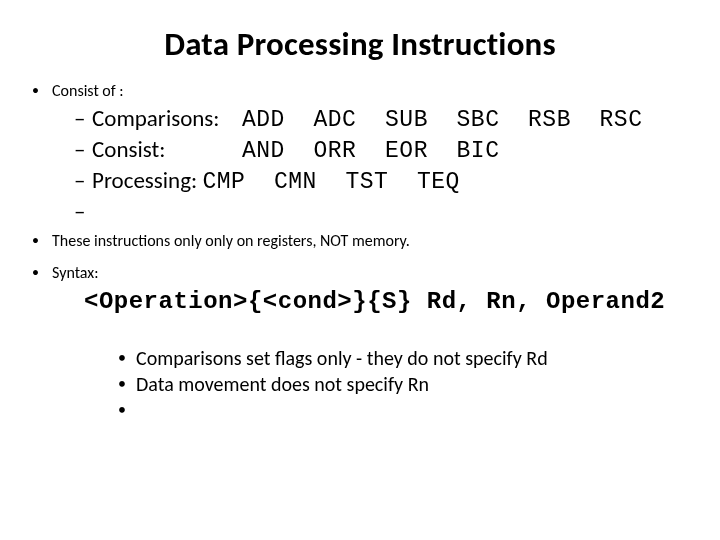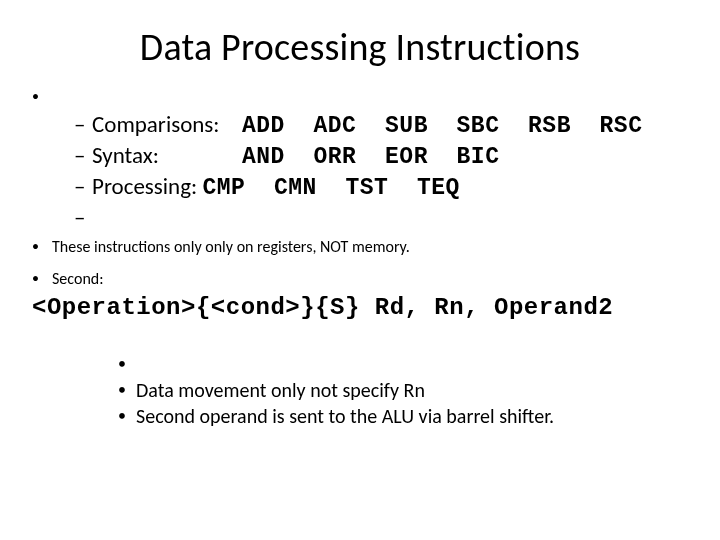--- a/index.html
+++ b/index.html
@@ -11,22 +11,22 @@
     font-family: Calibri, "Segoe UI", Arial, sans-serif;
     color: #000;
     overflow: hidden;
   }
   .slide {
     width: 720px;
     height: 540px;
     position: relative;
   }
   .title {
-    font-size: 38px;
-    font-weight: 400;
+    font-size: 33px;
+    font-weight: 700;
     text-align: center;
     padding-top: 24px;
     padding-bottom: 16px;
     letter-spacing: 0.2px;
   }
   .body {
     padding-left: 32px;
     padding-right: 20px;
   }
   .bullet-l1 {
@@ -69,23 +69,24 @@
     font-weight: bold;
     letter-spacing: 0.5px;
   }
   .instr-row .label-prefix {
     display: inline-block;
     min-width: 150px;
   }
   .instr-row .ops {
     white-space: pre;
     font-family: "Courier New", Courier, monospace;
-    font-weight: bold;
+    font-weight: normal;
   }
   .syntax-line {
+    margin-left: 52px;
     margin-top: 4px;
     font-family: "Courier New", Courier, monospace;
     font-weight: bold;
     font-size: 24px;
     letter-spacing: 0.5px;
   }
   .notes-block {
     margin-left: 86px;
     margin-top: 30px;
   }
@@ -108,35 +109,36 @@
 <body>
 
 <div class="slide">
 
   <div class="title">Data Processing Instructions</div>
 
   <div class="body">
 
     <div class="bullet-l1">
       <span class="dot">•</span>
+      <span class="txt">Consist of :</span>
     </div>
 
     <div class="sub-block">
 
       <div class="bullet-l2 instr-row">
         <span class="dash">–</span>
         <span class="label">
           <span class="label-prefix">Comparisons:</span><span class="ops mono">ADD  ADC  SUB  SBC  RSB  RSC</span>
         </span>
       </div>
 
       <div class="bullet-l2 instr-row">
         <span class="dash">–</span>
         <span class="label">
-          <span class="label-prefix">Syntax:</span><span class="ops mono">AND  ORR  EOR  BIC</span>
+          <span class="label-prefix">Consist:</span><span class="ops mono">AND  ORR  EOR  BIC</span>
         </span>
       </div>
 
       <div class="bullet-l2 instr-row">
         <span class="dash">–</span>
         <span class="label">
           <span>Processing:</span> <span class="ops mono">CMP  CMN  TST  TEQ</span>
         </span>
       </div>
 
@@ -148,33 +150,33 @@
 
     <div class="bullet-l1">
       <span class="dot">•</span>
       <span class="txt">These instructions only only on registers,  NOT  memory.</span>
     </div>
 
     <div class="gap-md"></div>
 
     <div class="bullet-l1">
       <span class="dot">•</span>
-      <span class="txt">Second:</span>
+      <span class="txt">Syntax:</span>
     </div>
 
     <div class="syntax-line">&lt;Operation&gt;{&lt;cond&gt;}{S} Rd, Rn, Operand2</div>
 
     <div class="notes-block">
       <div class="bullet-note">
         <span class="dot">•</span>
+        <span>Comparisons set flags only - they do not specify Rd</span>
       </div>
       <div class="bullet-note">
         <span class="dot">•</span>
-        <span>Data movement only not specify Rn</span>
+        <span>Data movement does not specify Rn</span>
       </div>
       <div class="bullet-note">
         <span class="dot">•</span>
-        <span>Second operand is sent to the ALU via barrel shifter.</span>
       </div>
     </div>
 
   </div>
 </div>
 
 </body></html>

